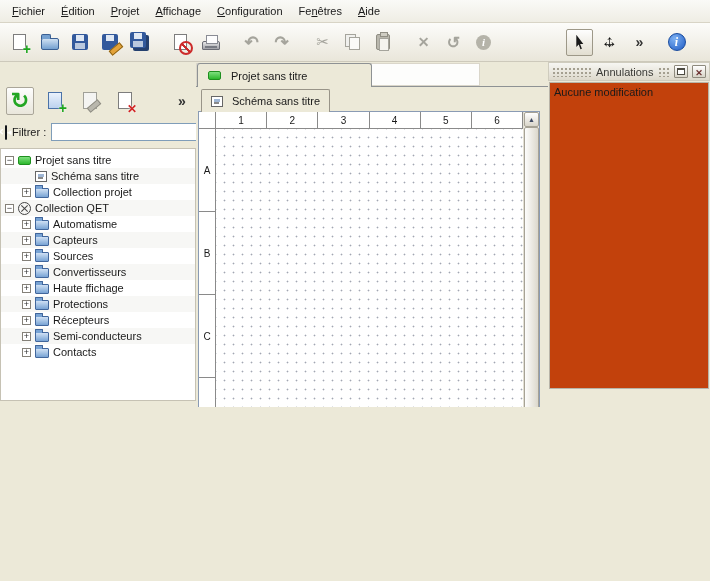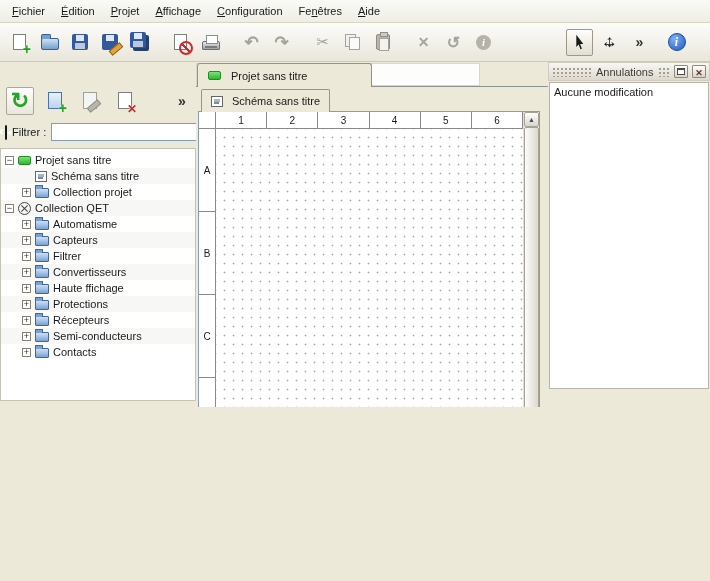--- a/index.html
+++ b/index.html
@@ -163,21 +163,21 @@
   .h-left { left:0; top:0; } .h-left2 { right:15px; top:0; } .h-right { right:0; top:0; }
   .v-thumb { position:absolute; left:0; top:15px; width:15px; height:calc(100% - 52px);
       background:linear-gradient(90deg,#fdfdfc,#dcd8cc); border:1px solid #a6a295; border-radius:2px; }
   .h-thumb { position:absolute; top:0; left:15px; height:15px; width:calc(100% - 52px);
       background:linear-gradient(#fdfdfc,#dcd8cc); border:1px solid #a6a295; border-radius:2px; }
   .dg-scorner { position:absolute; right:0; bottom:0; width:16px; height:16px; background:#ece9d8; }
 
   
   .rpanel { position:absolute; left:548px; top:62px; width:162px; bottom:18px; }
   .rpanel .g-first { flex:0 0 40px; }
-  .undo-list { position:absolute; top:20px; left:1px; right:1px; bottom:0; background:#ffffff; border:1px solid #b8b4a8; }
+  .undo-list { position:absolute; top:20px; left:1px; right:1px; bottom:0; background:#c2410c; border:1px solid #b8b4a8; }
   .undo-item { padding:3px 4px; }
 </style>
 </head>
 <body>
 
 <div id="window">
 
   <div class="menubar">
       <span class="menu-item"><u>F</u>ichier</span>
       <span class="menu-item"><u>É</u>dition</span>
@@ -312,21 +312,21 @@
           <span class="t-label">Automatisme</span>
         </div>
         <div class="tree-row" style="padding-left: 21px;">
           <span class="toggle">+</span>
           <span class="t-ic t-folder"></span>
           <span class="t-label">Capteurs</span>
         </div>
         <div class="tree-row" style="padding-left: 21px;">
           <span class="toggle">+</span>
           <span class="t-ic t-folder"></span>
-          <span class="t-label">Filtrer</span>
+          <span class="t-label">Sources</span>
         </div>
         <div class="tree-row" style="padding-left: 21px;">
           <span class="toggle">+</span>
           <span class="t-ic t-folder"></span>
           <span class="t-label">Convertisseurs</span>
         </div>
         <div class="tree-row" style="padding-left: 21px;">
           <span class="toggle">+</span>
           <span class="t-ic t-folder"></span>
           <span class="t-label">Haute ffichage</span>

